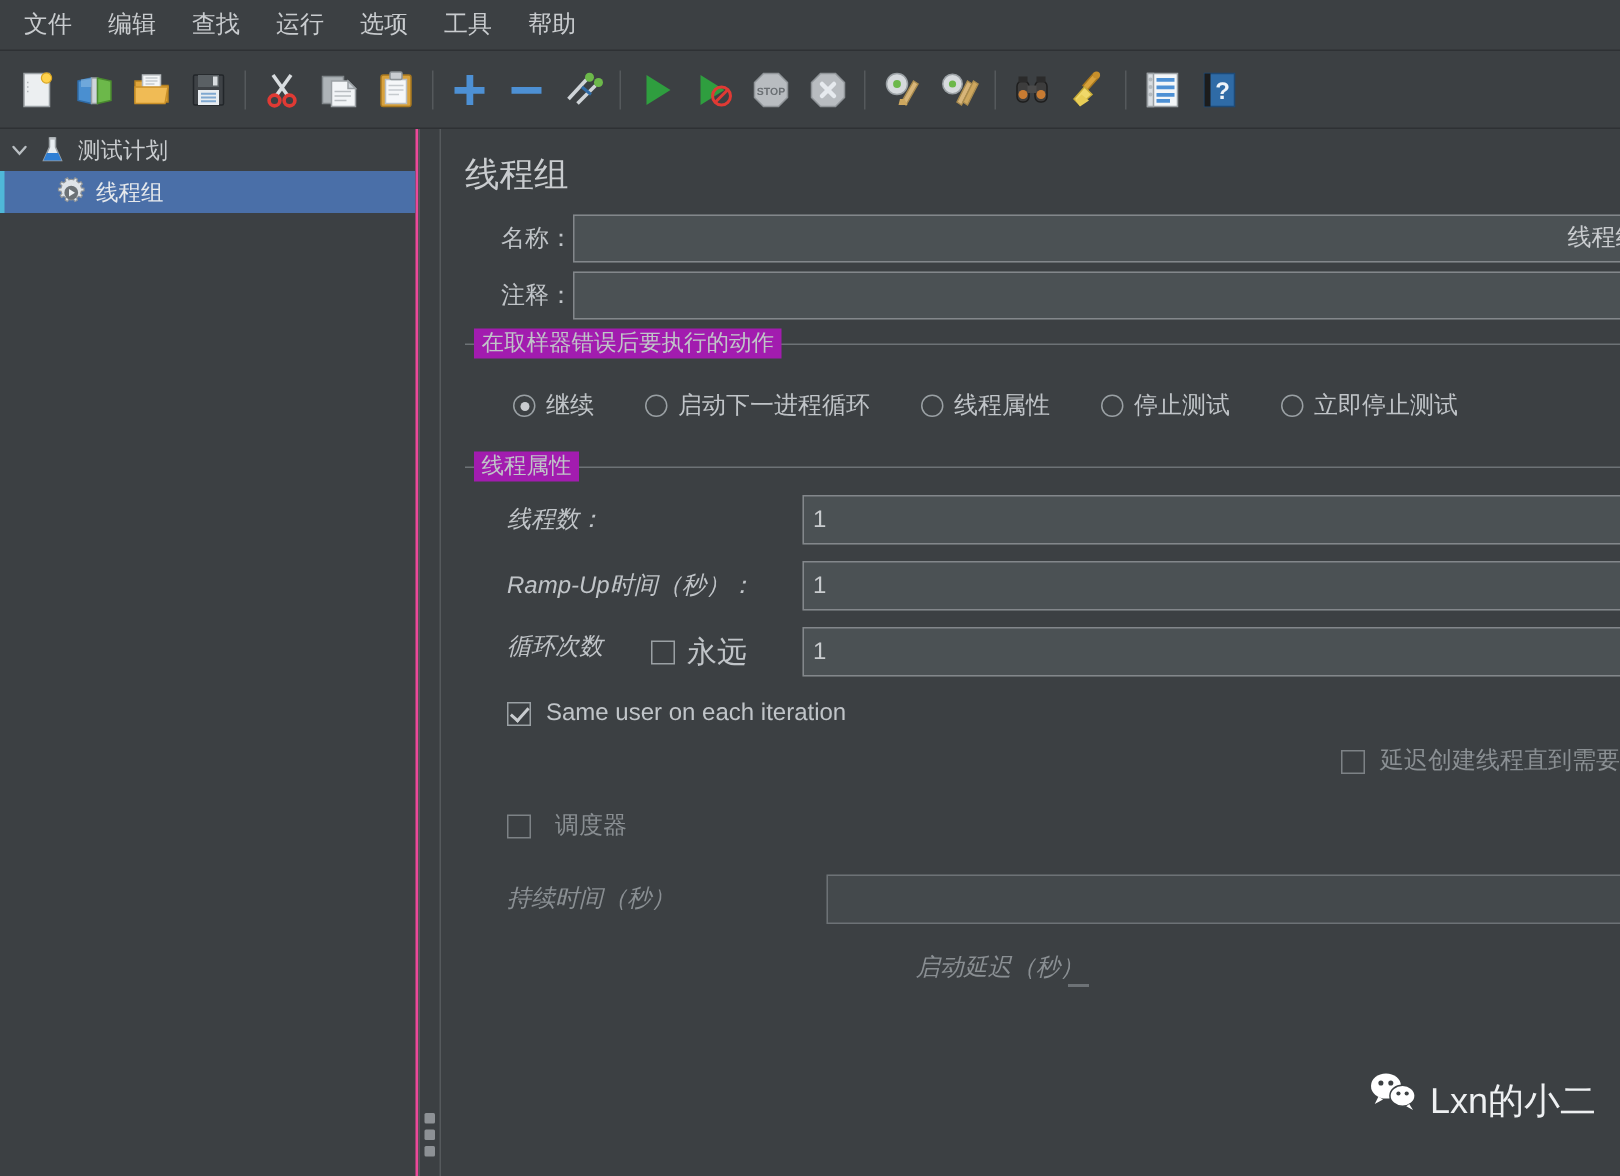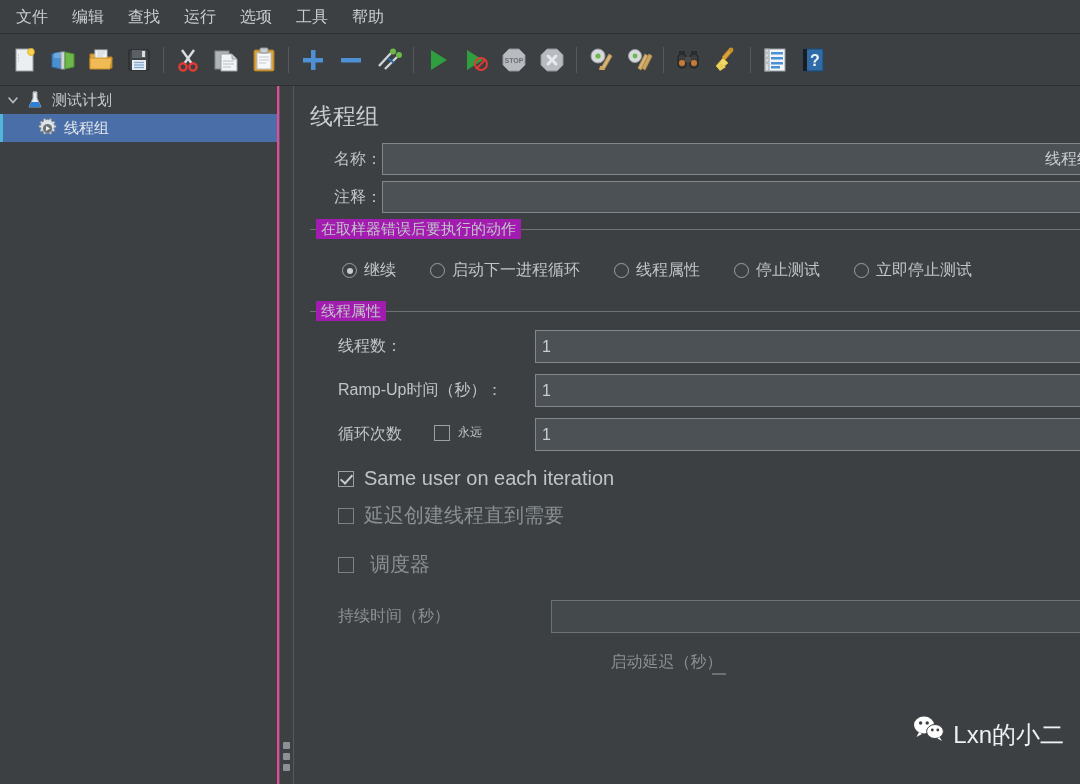--- a/index.html
+++ b/index.html
@@ -215,20 +215,21 @@
     display: flex; align-items: center;
     padding-left: 28px;
     margin-bottom: 11px;
   }
   .props-label {
     color: #c0c4c8;
     font-size: 16px;
     white-space: nowrap;
     width: 197px;
     flex: none;
+    font-style: italic;
   }
   .props-label.dim { color: #8a8f93; }
   .props-input {
     height: 33px;
     background: #4b5154;
     border: 1px solid #83878b;
     color: #c9cccf;
     font-size: 16px;
     line-height: 31px;
     padding: 0 6px;
@@ -266,30 +267,30 @@
     border: solid #c9cccf;
     border-width: 0 2px 2px 0;
     transform: rotate(42deg);
   }
   .cb-row {
     display: flex; align-items: center;
     gap: 10px;
     padding-left: 28px;
     margin-bottom: 12px;
     color: #c0c4c8;
-    font-size: 20px;
+    font-size: 16px;
     white-space: nowrap;
     cursor: default;
   }
   .cb-row.dim { color: #8a8f93; }
   .cb-inline {
     display: flex; align-items: center;
     gap: 8px;
     color: #c0c4c8;
-    font-size: 12px;
+    font-size: 20px;
     margin-right: 12px;
   }
 
   
   .watermark {
     position: absolute;
     right: 16px; bottom: 34px;
     display: flex; align-items: flex-end;
     gap: 7px;
     color: #eef0f2;
@@ -635,21 +636,21 @@
             </span>
           </span>
           <div class="props-input">1</div>
         </div>
 
         <div class="cb-row" style="margin-top:16px;">
           <span class="cb checked"></span>
           <span>Same user on each iteration</span>
         </div>
 
-        <div class="cb-row dim" style="">
+        <div class="cb-row dim" style="justify-content:flex-end;">
           <span class="cb dim"></span>
           <span>延迟创建线程直到需要</span>
         </div>
 
         <div class="cb-row dim" style="margin-top:22px;gap:16px;">
           <span class="cb dim"></span>
           <span>调度器</span>
         </div>
 
         <div class="props-row" style="margin-top:22px;gap:16px;">

